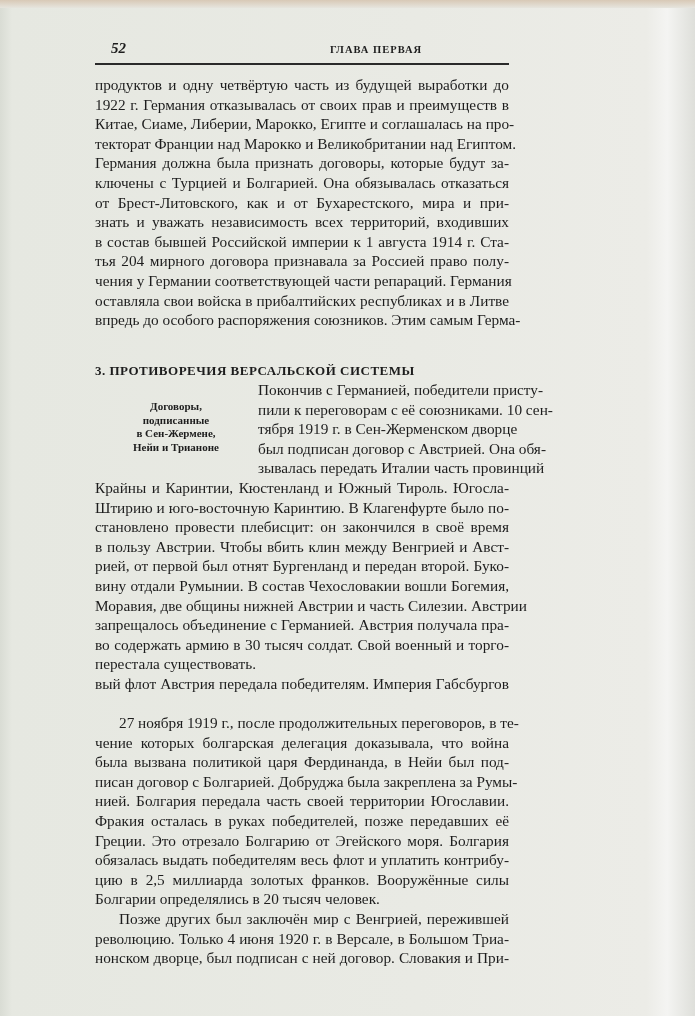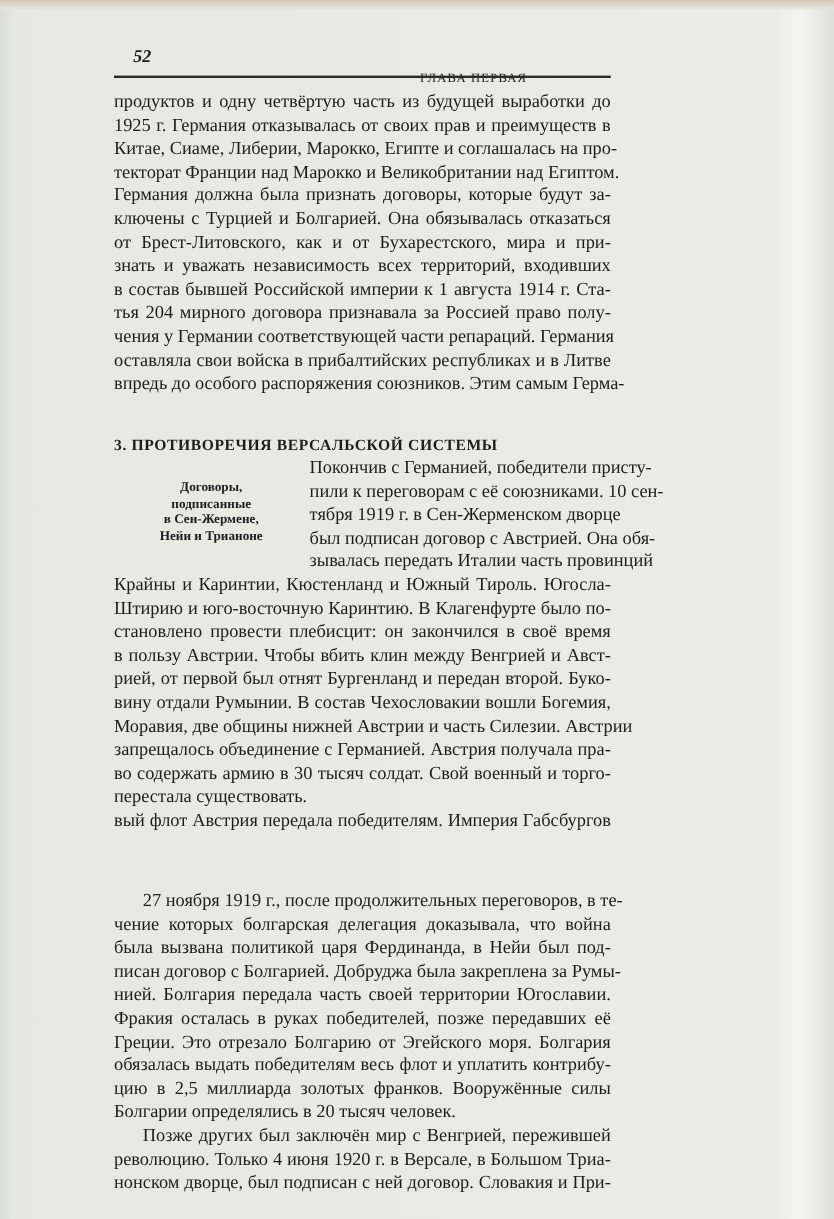--- a/index.html
+++ b/index.html
@@ -7,44 +7,44 @@
     width:695px; height:1016px; overflow:hidden;
     background: linear-gradient(90deg, #d9dcd4 0px, #e6e8e1 12px, #e9eae4 60%, #ecece7 93%, #f4f4f2 96%, #dedfda 100%);
     font-family: "Liberation Serif", "DejaVu Serif", serif;
     color:#1d1d1d;
     position:relative;
   }
   .topband { position:absolute; left:0; top:0; width:695px; height:8px;
     background: linear-gradient(180deg,#d8c9b6,#e6e5de); }
   .header { position:absolute; left:95px; top:40px; width:415px; height:22px; }
   .pageno { position:absolute; left:0; top:0; font-style:italic; font-weight:bold; font-size:15px;margin-left:16px; }
-  .runhead { position:absolute; left:235px; top:20px; font-weight:normal; font-size:10.5px; letter-spacing:1px;margin-left:20px; }
+  .runhead { position:absolute; left:235px; top:4px; font-weight:bold; font-size:10.5px; letter-spacing:1px; }
   .rule { position:absolute; left:95px; top:63px; width:414px; height:2px; background:#2a2a2a; }
   .text { position:absolute; left:95px; width:414px; font-size:15.3px; line-height:19.6px; }
   .line { display:block; white-space:nowrap; text-align:justify; text-align-last:justify; height:19.6px; }
   .line.last { text-align-last:left; }
-  .line.indent { text-indent:24px;margin-top:28px; }
+  .line.indent { text-indent:24px; }
   .heading { position:absolute; left:95px; top:363px; width:414px; text-align:left; font-weight:bold; font-size:13px; letter-spacing:0.5px; }
   .sidenote { position:absolute; left:95px; top:400px; width:162px; text-align:center; font-weight:bold; font-size:11px; line-height:13.5px; }
   .col2 { position:absolute; left:258px; width:251px; font-size:15.3px; line-height:19.6px; }
 </style>
 </head>
 <body>
 
 <div class="topband"></div>
 
 <div class="header">
   <span class="pageno">52</span>
   <span class="runhead">ГЛАВА ПЕРВАЯ</span>
 </div>
 <div class="rule"></div>
 
 <div class="text" style="top:75px" id="b1">
     <span class="line">продуктов и одну четвёртую часть из будущей выработки до</span>
-    <span class="line">1925 г. Германия отказывалась от своих прав и преимуществ в</span>
+    <span class="line">1922 г. Германия отказывалась от своих прав и преимуществ в</span>
     <span class="line">Китае, Сиаме, Либерии, Марокко, Египте и соглашалась на про-</span>
     <span class="line">текторат Франции над Марокко и Великобритании над Египтом.</span>
     <span class="line">Германия должна была признать договоры, которые будут за-</span>
     <span class="line">ключены с Турцией и Болгарией. Она обязывалась отказаться</span>
     <span class="line">от Брест-Литовского, как и от Бухарестского, мира и при-</span>
     <span class="line">знать и уважать независимость всех территорий, входивших</span>
     <span class="line">в состав бывшей Российской империи к 1 августа 1914 г. Ста-</span>
     <span class="line">тья 204 мирного договора признавала за Россией право полу-</span>
     <span class="line">чения у Германии соответствующей части репараций. Германия</span>
     <span class="line">оставляла свои войска в прибалтийских республиках и в Литве</span>

